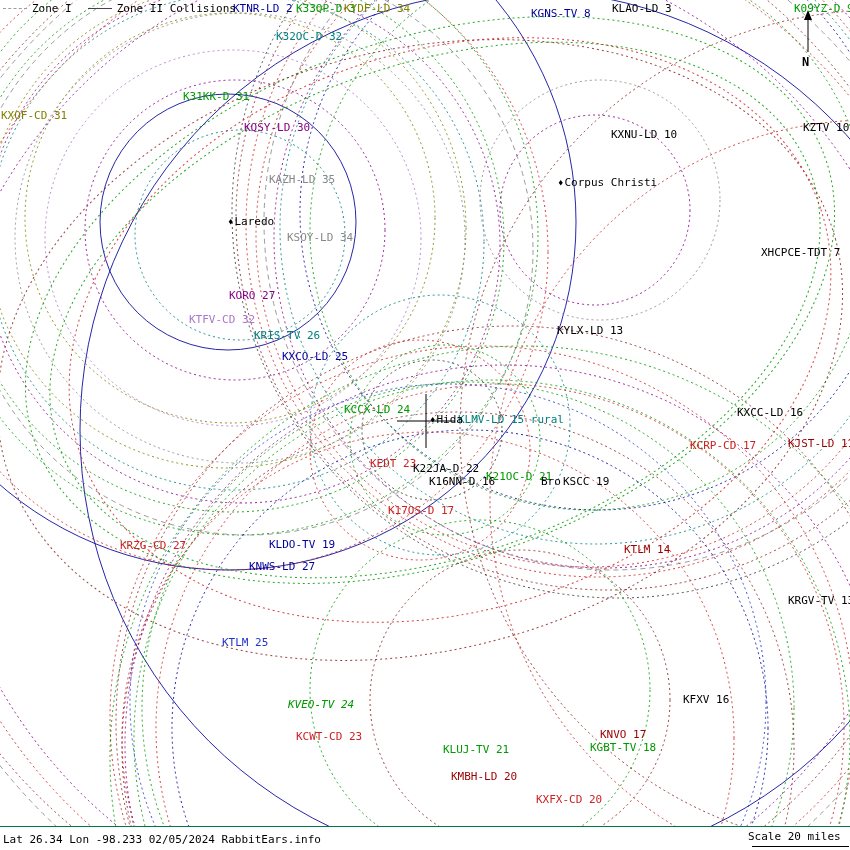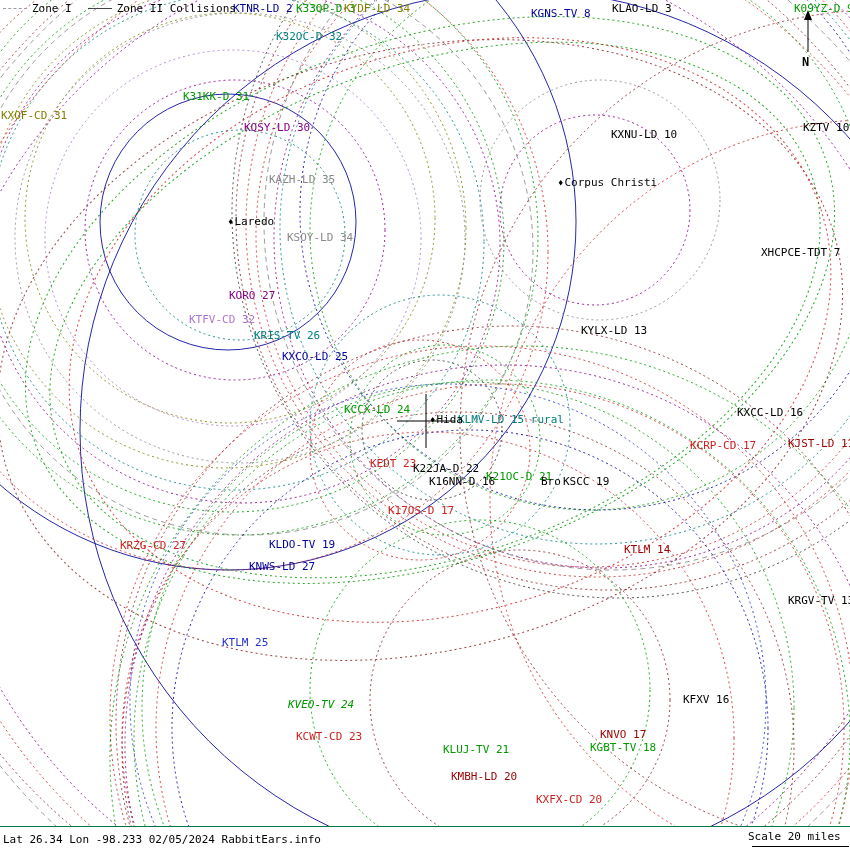--- a/index.html
+++ b/index.html
@@ -119,21 +119,21 @@
       <span class="station-label" style="left: 1px; top: 110px; color: rgb(128, 128, 0);">KXOF-CD 31</span>
       <span class="station-label" style="left: 244px; top: 122px; color: rgb(136, 0, 136);">KQSY-LD 30</span>
       <span class="station-label" style="left: 803px; top: 122px; color: rgb(0, 0, 0);">KZTV 10</span>
       <span class="station-label" style="left: 611px; top: 129px; color: rgb(0, 0, 0);">KXNU-LD 10</span>
       <span class="station-label" style="left: 269px; top: 174px; color: rgb(136, 136, 136);">KAZH-LD 35</span>
       <span class="station-label" style="left: 287px; top: 232px; color: rgb(136, 136, 136);">KSOY-LD 34</span>
       <span class="station-label" style="left: 761px; top: 247px; color: rgb(0, 0, 0);">XHCPCE-TDT 7</span>
       <span class="station-label" style="left: 229px; top: 290px; color: rgb(136, 0, 136);">KORO 27</span>
       <span class="station-label" style="left: 189px; top: 314px; color: rgb(170, 119, 204);">KTFV-CD 32</span>
       <span class="station-label" style="left: 254px; top: 330px; color: rgb(0, 128, 128);">KRIS-TV 26</span>
-      <span class="station-label" style="left: 557px; top: 325px; color: rgb(0, 0, 0); padding-left: 24px;">KYLX-LD 13</span>
+      <span class="station-label" style="left: 557px; top: 325px; color: rgb(0, 0, 0);">KYLX-LD 13</span>
       <span class="station-label" style="left: 282px; top: 351px; color: rgb(0, 0, 153);">KXCO-LD 25</span>
       <span class="station-label" style="left: 344px; top: 404px; color: rgb(0, 153, 0);">KCCX-LD 24</span>
       <span class="station-label" style="left: 458px; top: 414px; color: rgb(0, 128, 128);">KLMV-LD 15 rural</span>
       <span class="station-label" style="left: 737px; top: 407px; color: rgb(0, 0, 0);">KXCC-LD 16</span>
       <span class="station-label" style="left: 690px; top: 440px; color: rgb(204, 34, 34);">KCRP-CD 17</span>
       <span class="station-label" style="left: 788px; top: 438px; color: rgb(153, 0, 0);">KJST-LD 11</span>
       <span class="station-label" style="left: 370px; top: 458px; color: rgb(204, 34, 34);">KEDT 23</span>
       <span class="station-label" style="left: 413px; top: 463px; color: rgb(0, 0, 0);">K22JA-D 22</span>
       <span class="station-label" style="left: 486px; top: 471px; color: rgb(0, 153, 0);">K21OC-D 21</span>
       <span class="station-label" style="left: 429px; top: 476px; color: rgb(0, 0, 0);">K16NN-D 16</span>

